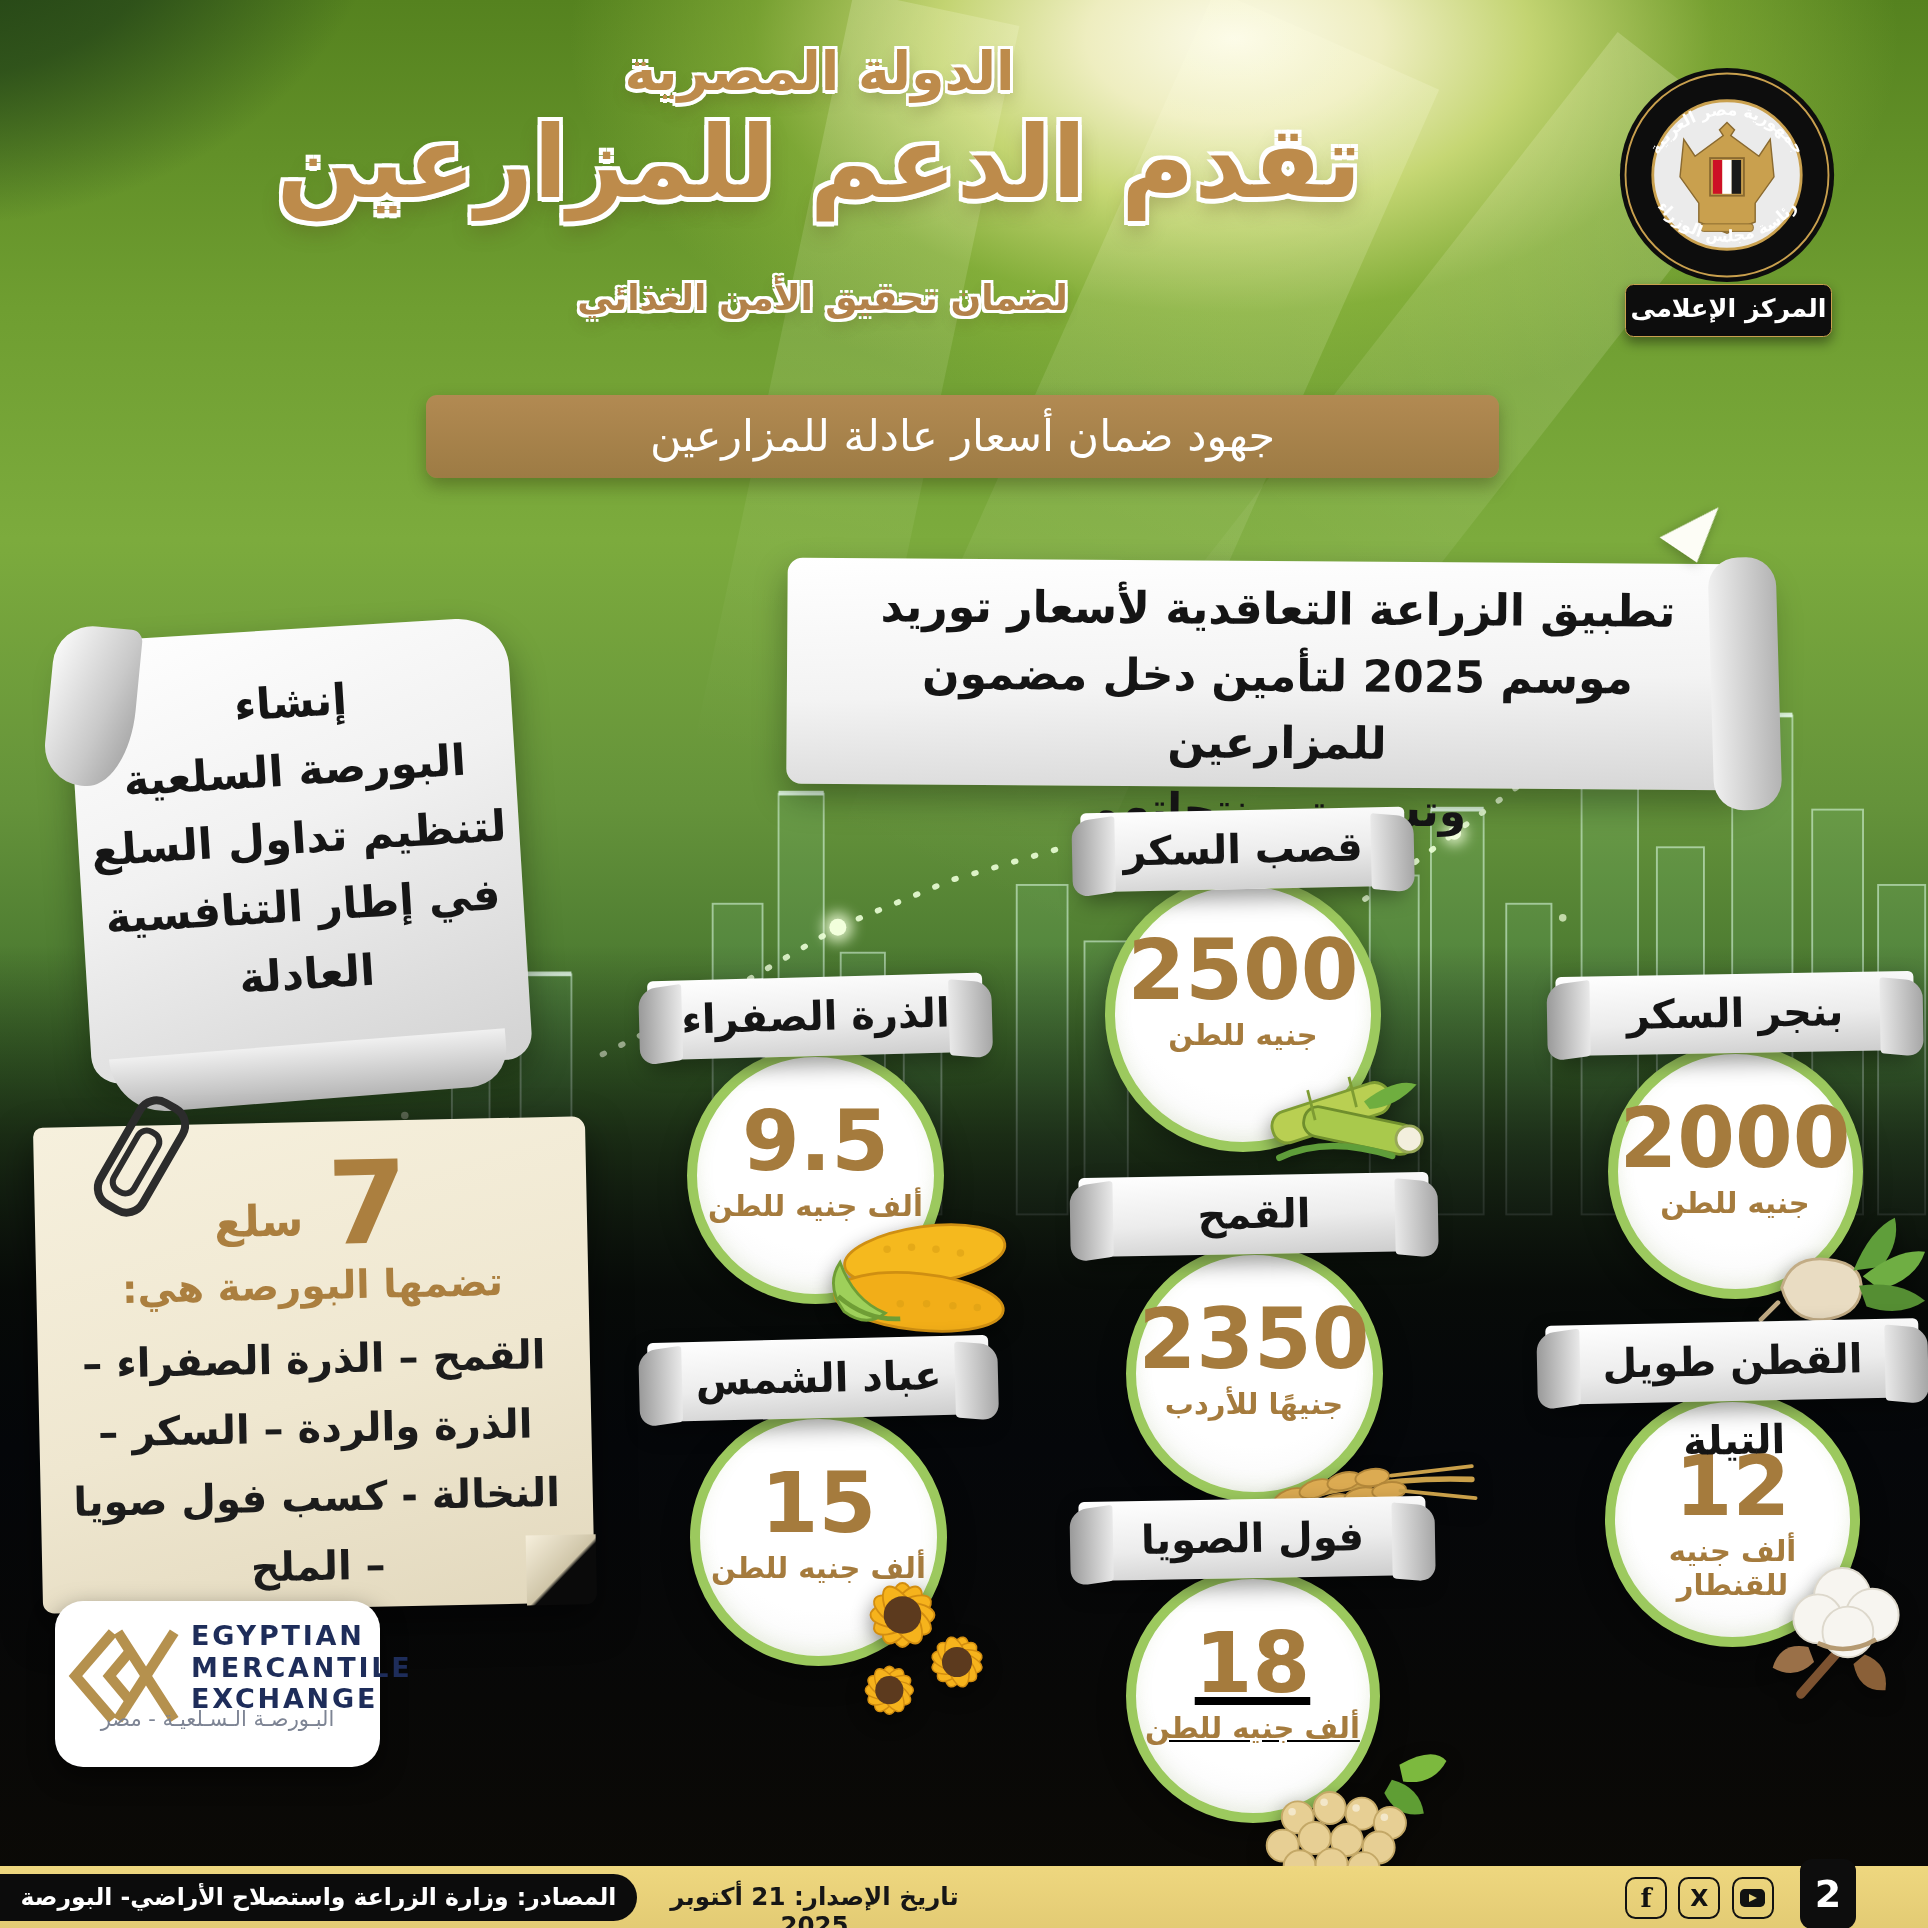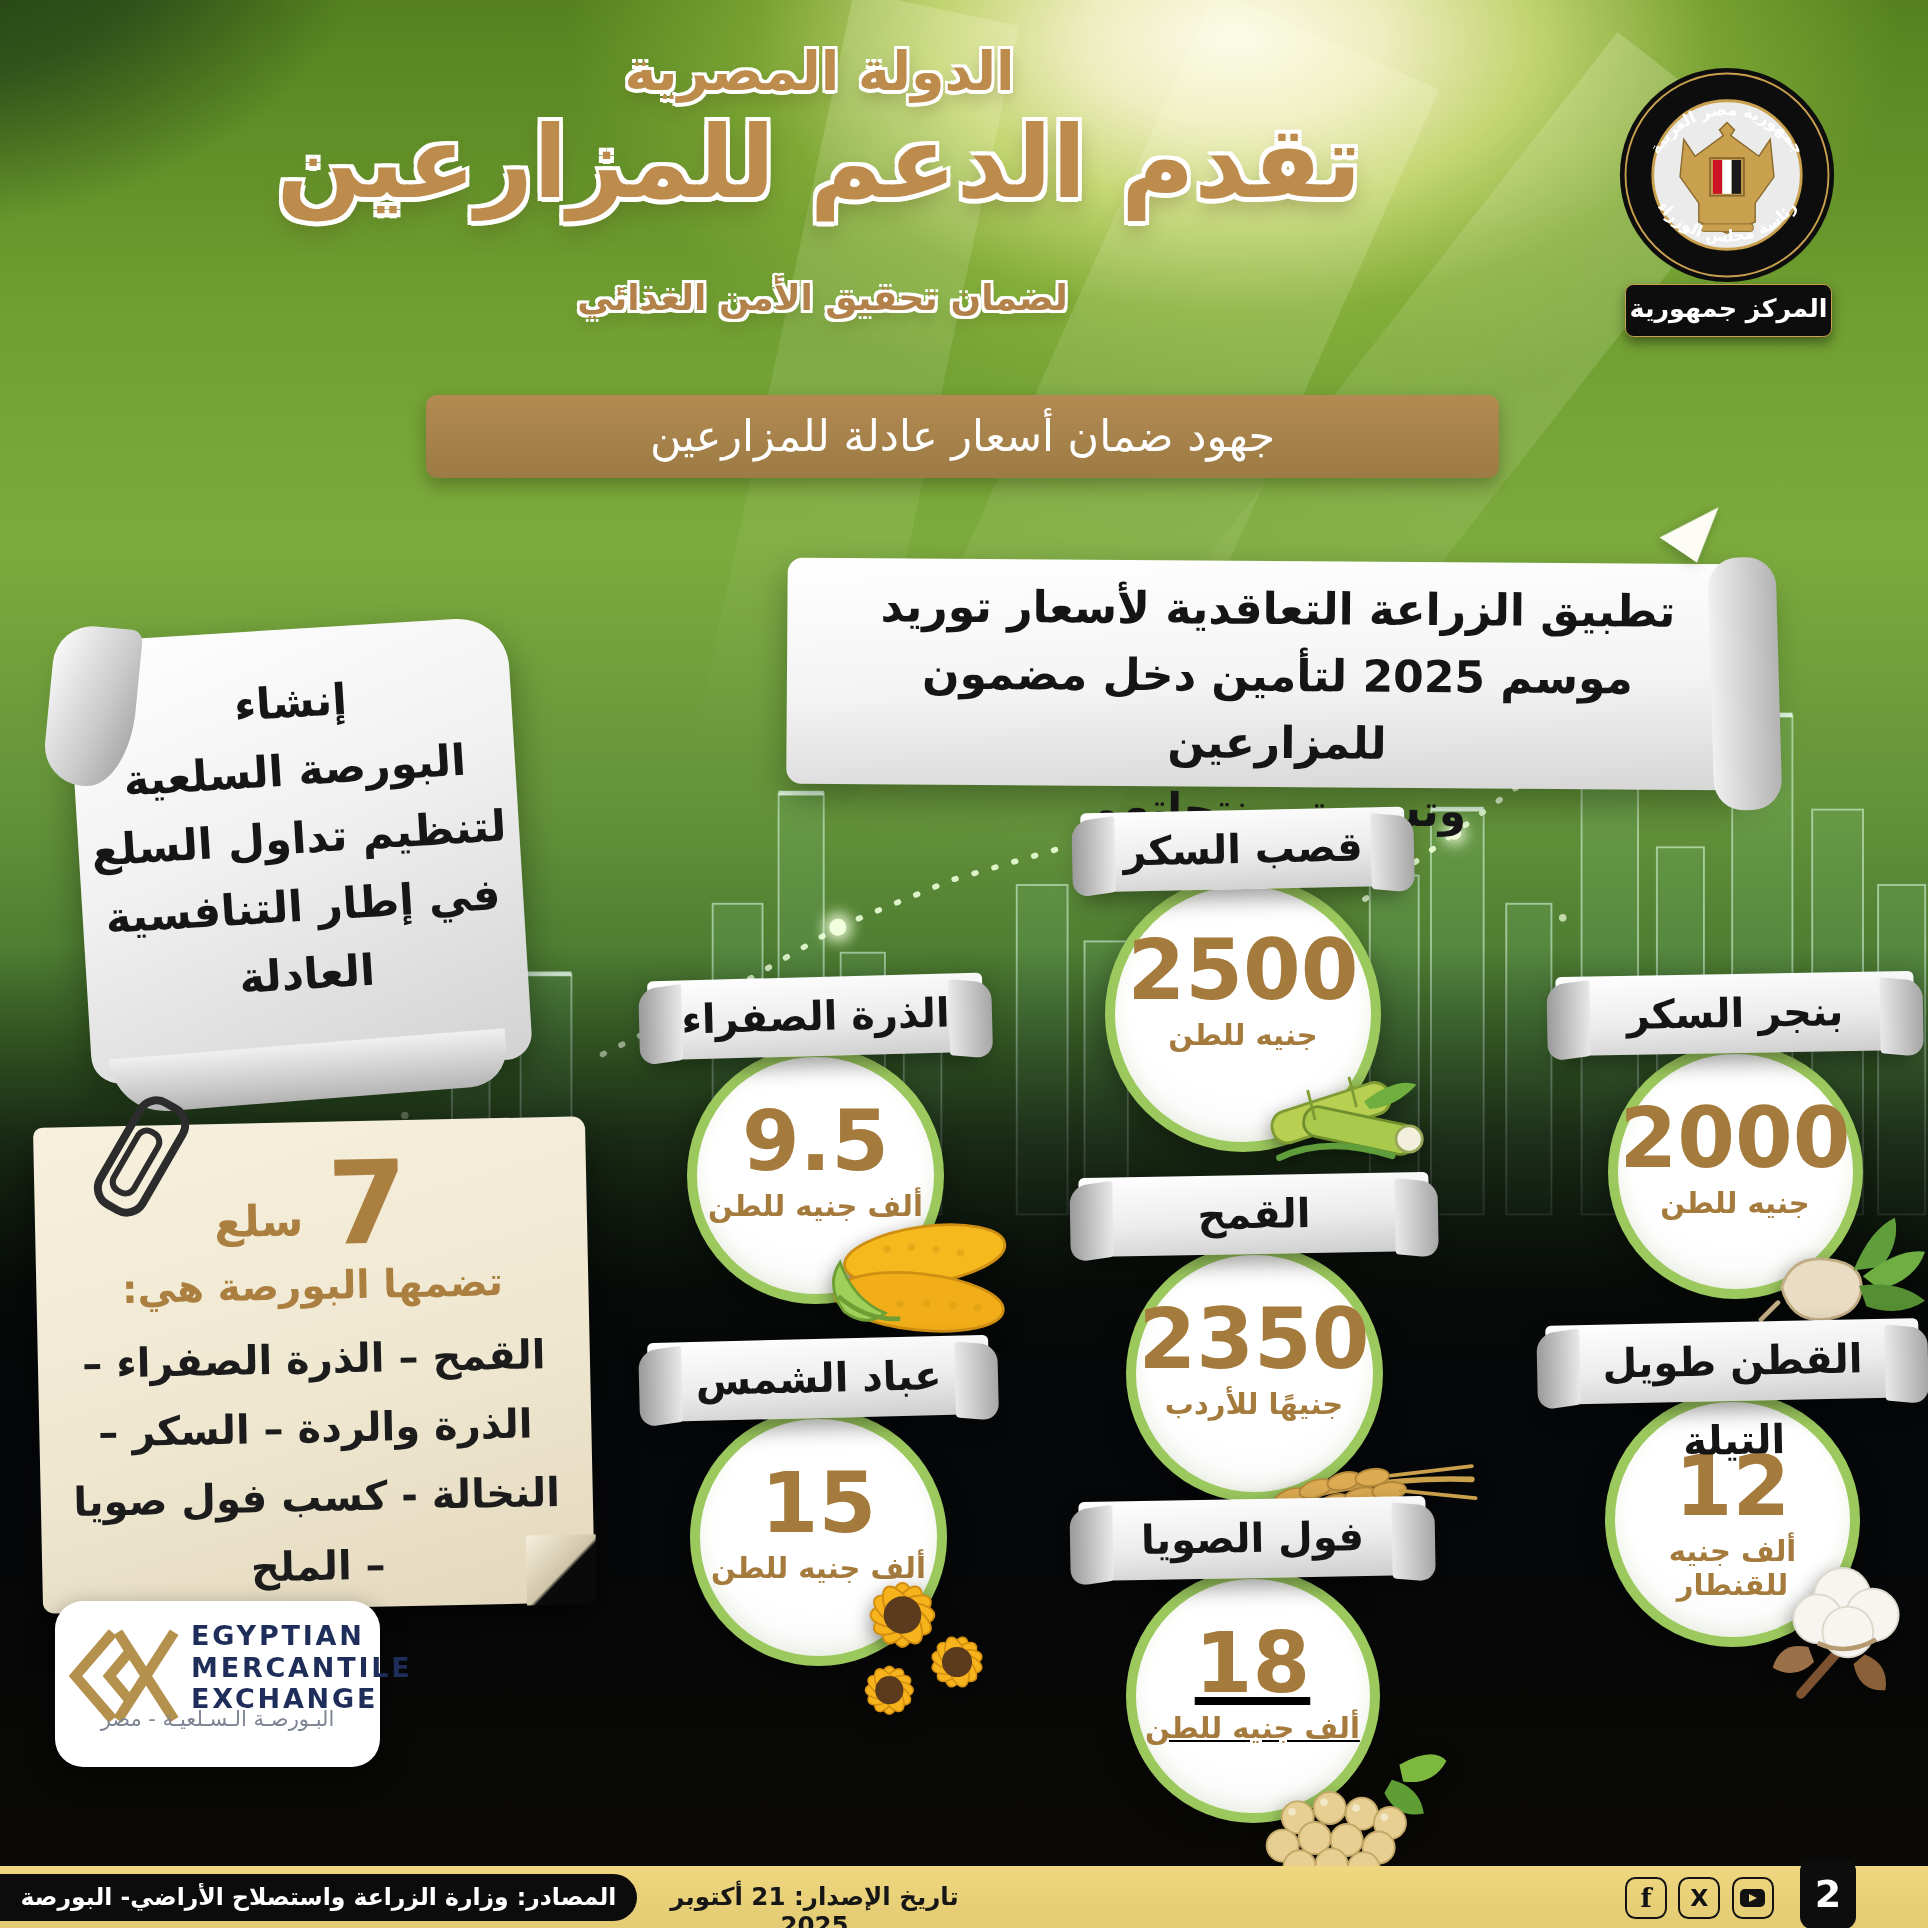--- a/index.html
+++ b/index.html
@@ -193,21 +193,21 @@
       <rect x="98" y="98" width="36" height="40" fill="none" stroke="#8a6a30" stroke-width="2"></rect>
       <rect x="88" y="168" width="56" height="8" rx="3" fill="#c9a04e" stroke="#8a6a30" stroke-width="1"></rect>
     </g>
     <text font-size="17" font-weight="bold" fill="#ffffff" font-family="DejaVu Sans, sans-serif">
       <textPath href="#arcTop" startOffset="50%" text-anchor="middle">جمهورية مصر العربية</textPath>
     </text>
     <text font-size="17" font-weight="bold" fill="#ffffff" font-family="DejaVu Sans, sans-serif">
       <textPath href="#arcBot" startOffset="50%" text-anchor="middle">رئاسة مجلس الوزراء</textPath>
     </text>
   </svg>
-  <div class="abs center ar z3" id="gov-ribbon">المركز جمهورية</div>
+  <div class="abs center ar z3" id="gov-ribbon">المركز الإعلامى</div>
 
   <div class="abs scroll-top">
     <div class="txt center ar">
       <div>تطبيق الزراعة التعاقدية لأسعار توريد</div>
       <div>موسم 2025 لتأمين دخل مضمون للمزارعين</div>
       <div>وتسويق منتجاتهم</div>
     </div>
   </div>
   <div class="abs arrow-cursor"></div>
 

